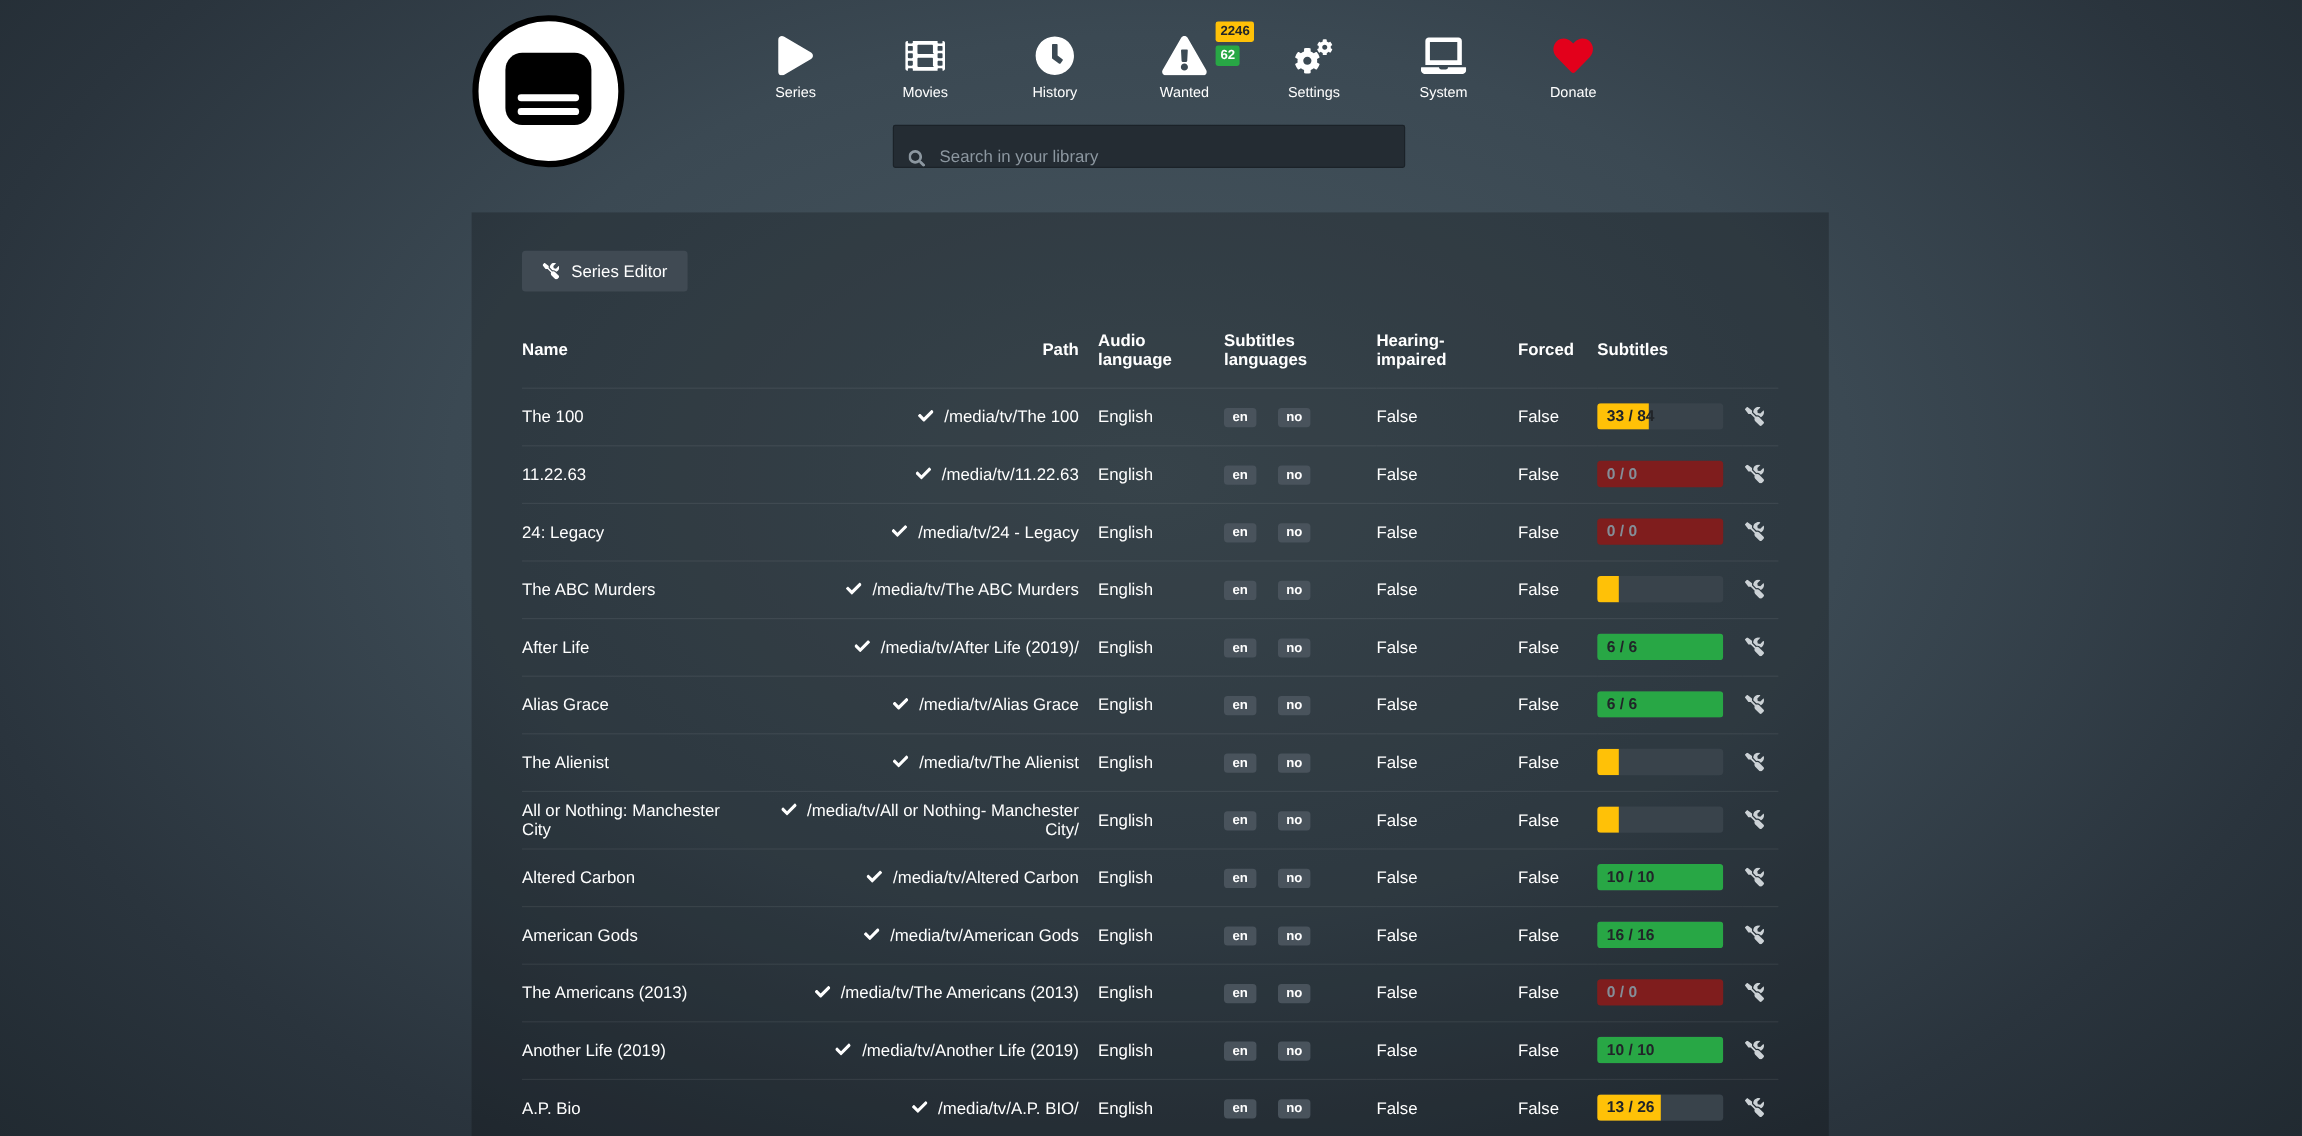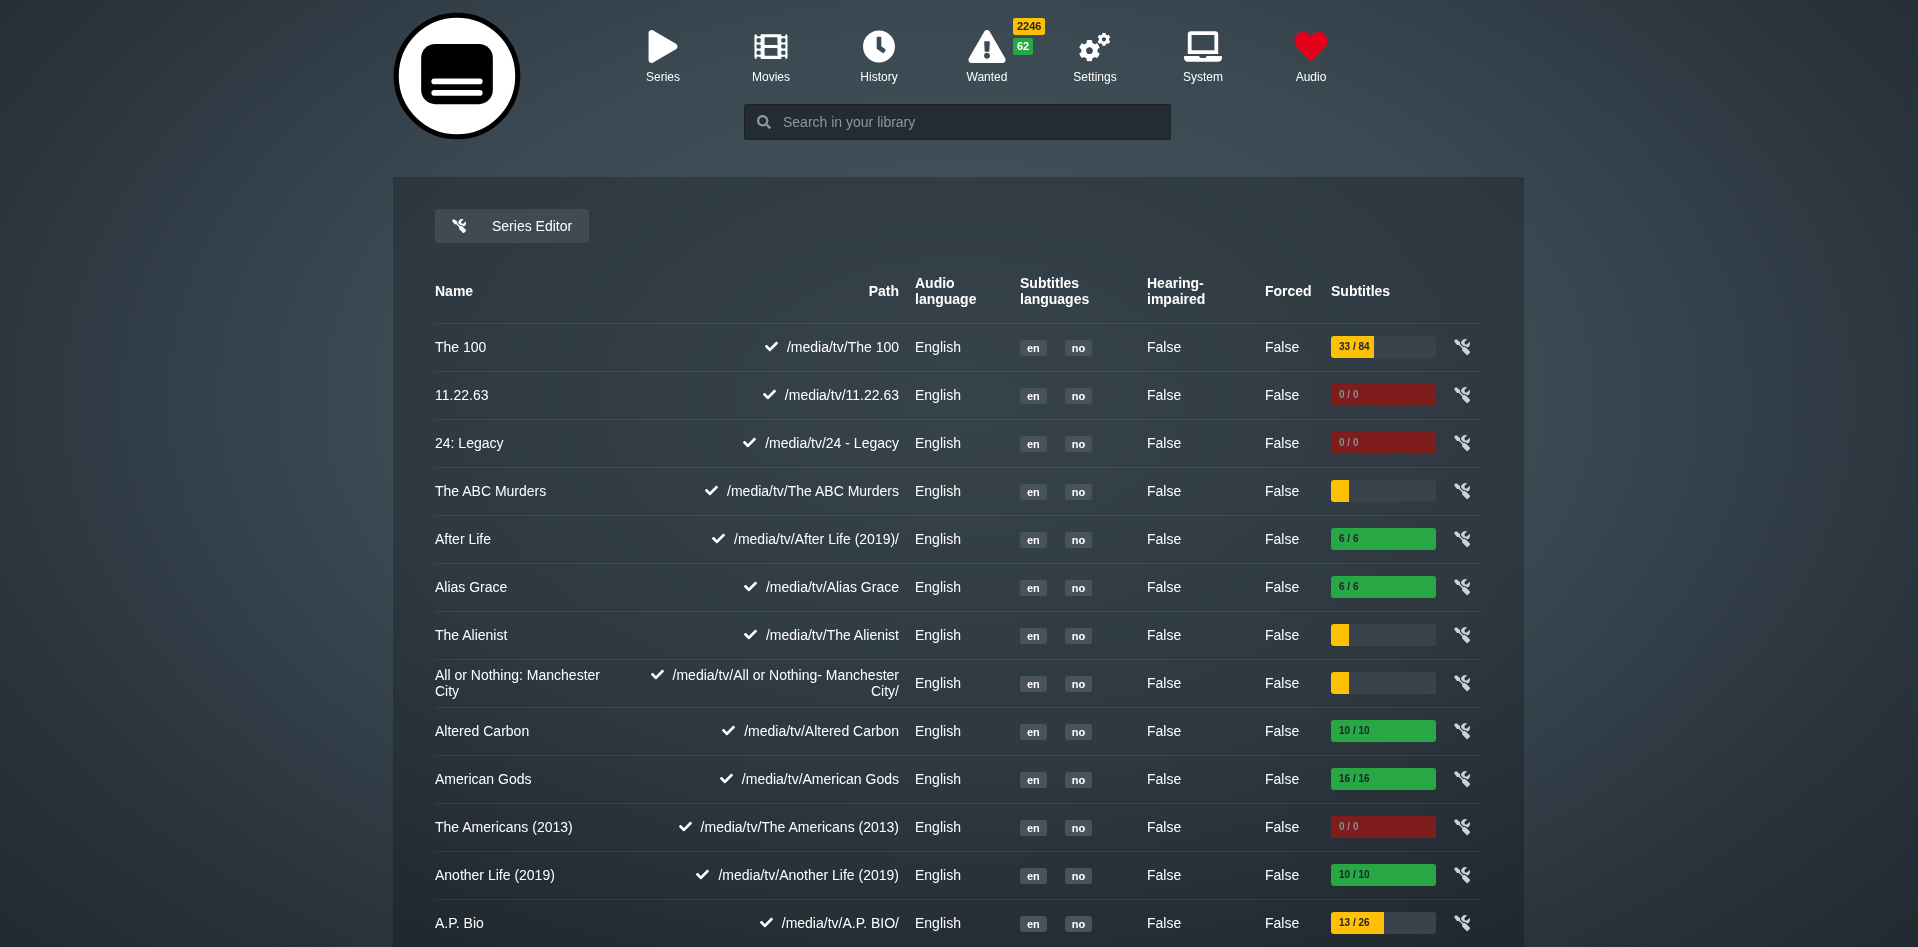--- a/index.html
+++ b/index.html
@@ -21,30 +21,30 @@
   .nav-icon { height:33px; width:38px; fill:#fff; }
   .nav-icon.heart { fill:#e3001b; }
   .nav-label { margin-top:7px; font-size:12px; white-space:nowrap; }
   .nav-badges { position:absolute; top:-12px; left:80px; display:flex; flex-direction:column; align-items:flex-start; gap:3px; z-index:2; }
   .badge { font-size:11px; font-weight:700; padding:3px 4px; border-radius:2px; line-height:1; }
   .badge-warning { background:#ffc107; color:#212529;text-align:center; }
   .badge-success { background:#28a745; color:#fff; }
 
   .search { position:absolute; left:744px; top:104px; width:427px; height:36px;
             background:#242c33; border:1px solid #1b2228; border-radius:2px;
-            display:flex; align-items:center; padding:0 12px; }
+            display:flex; align-items:flex-end; padding:0 12px; }
   .search svg { width:14px; height:14px; fill:#8c97a0; margin-right:10px; flex:none; }
   .search input { flex:1; background:transparent; border:none; outline:none; color:#dde3e7; font-size:14px; font-family:inherit; }
   .search input::placeholder { color:#8c97a0; }
 
   
   .main { position:absolute; left:393px; top:177px; width:1131px; bottom:0; background:rgba(0,0,0,0.22); }
   .main-inner { padding:32px 42px 0 42px; }
 
-  .btn-editor { height:34px; display:inline-flex; align-items:center; gap:26px;
+  .btn-editor { height:34px; display:inline-flex; align-items:center; gap:10px;
                 background:#404a53; color:#fff; border:none; border-radius:3px;
                 padding:0 17px; font-size:14px; font-family:inherit; cursor:pointer; }
   .btn-editor svg { width:14px; height:14px; fill:#fff; }
 
   table.series { margin-top:22px; border-collapse:collapse; table-layout:fixed; width:1047px; color:#fff; }
   thead th { text-align:left; font-size:14px; font-weight:700; height:58px;
              vertical-align:middle; padding:0 16px 6px 0; }
   tbody td { height:48px; padding:6px 16px 6px 0; vertical-align:middle; font-size:14px;
              border-top:1px solid rgba(255,255,255,0.07); }
   .c-name   { width:200px; }
@@ -58,21 +58,21 @@
 
   .check { width:13px; height:13px; fill:#fff; margin-right:9px; vertical-align:-1px; }
 
   .lang { display:inline-block; background:#49535c; border-radius:3px; padding:2px 7px;
           font-size:11px; font-weight:700; margin-right:18px; color:#fff; }
 
   .progress { position:relative; height:22px; width:105px; background:#39434b;
               border-radius:3px; overflow:hidden; }
   .progress .fill { position:absolute; left:0; top:0; bottom:0; }
   .progress .plabel { position:absolute; left:8px; top:0; line-height:22px;
-                      font-size:10px; font-weight:700; color:#212529; white-space:nowrap; }
+                      font-size:13px; font-weight:700; color:#212529; white-space:nowrap; }
   .p-warning .fill { background:#ffc107; }
   .p-success .fill { background:#28a745; }
   .p-muted        { background:#7f1d1d; }
   .p-muted .fill  { background:transparent; }
   .p-muted .plabel{ color:#848e98; }
 
   .wrench-btn { background:none; border:none; padding:2px; cursor:pointer; line-height:0; }
   .wrench-btn svg { width:16px; height:16px; fill:#ccd2d6; }
 </style>
 </head>
@@ -159,21 +159,21 @@
   <div class="nav-item">
     <svg class="nav-icon">
         <use href="#i-laptop"></use>
       </svg>
     <span class="nav-label">System</span>
   </div>
   <div class="nav-item">
     <svg class="nav-icon heart">
         <use href="#i-heart"></use>
       </svg>
-    <span class="nav-label">Audio</span>
+    <span class="nav-label">Donate</span>
   </div>
 </nav>
 
 <div class="search">
   <svg>
       <use href="#i-search"></use>
     </svg>
   <input type="text" value="" placeholder="Search in your library" style="">
 </div>
 

